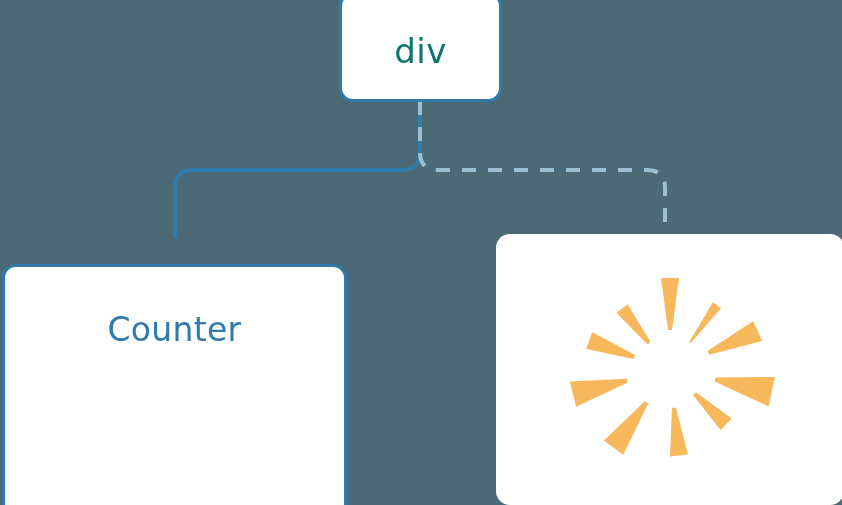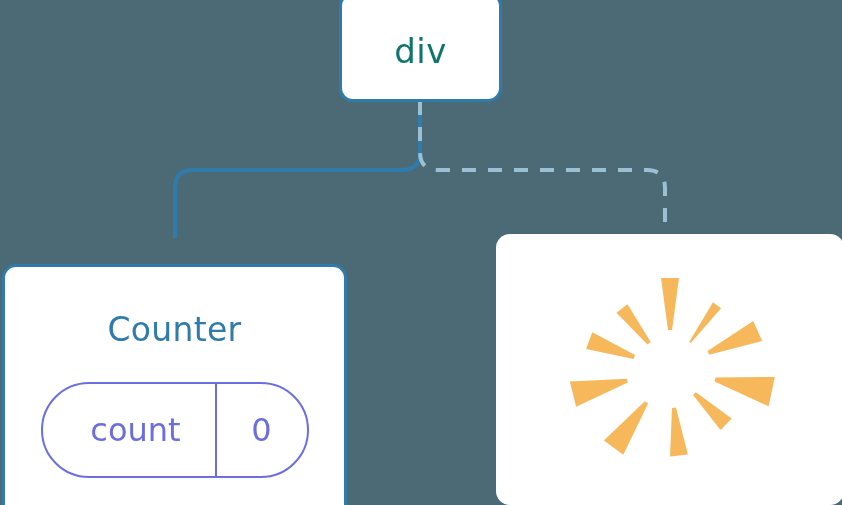--- a/index.html
+++ b/index.html
@@ -135,24 +135,20 @@
     <path id="edge-dashed" d="M 420 101 L 420 152 Q 420 170 438 170 L 647 170 Q 665 170 665 188 L 665 238" fill="none" stroke="#9bc0d4" stroke-width="4" stroke-linecap="butt" stroke-dasharray="14 12"></path>
   </svg>
 
   <div class="node node-bordered" id="node-div" style="border-color: rgb(47, 124, 172);">
     <span class="node-title" style="color: #0f766e;">div</span>
   </div>
 
   <div class="node node-bordered" id="node-counter" style="border-color: rgb(47, 124, 172);">
     <span class="node-title" style="color: rgb(47, 124, 172);">Counter</span>
 
-    <div class="prop-pill" style="border-color: rgb(106, 110, 224);">
-      <span class="prop-key" style="color: rgb(106, 110, 224);">count</span>
-      <span class="prop-value" style="color: rgb(106, 110, 224); border-left-color: rgb(106, 110, 224);">0</span>
-    </div>
   </div>
 
   <div class="node node-plain" id="node-spinner">
     <svg id="starburst" viewBox="-130 -130 260 260" width="260" height="260" xmlns="http://www.w3.org/2000/svg">
         <polygon points="9.00,-92.00 -9.00,-92.00 -2.00,-40.00 2.00,-40.00" fill="#f7b85c"></polygon>
         <polygon points="51.07,-61.78 42.98,-67.66 19.18,-28.09 20.79,-26.92" fill="#f7b85c"></polygon>
         <polygon points="92.17,-29.00 83.23,-49.10 37.56,-18.91 39.18,-15.26" fill="#f7b85c"></polygon>
         <polygon points="98.61,36.30 104.85,6.95 45.41,7.61 44.58,11.52" fill="#f7b85c"></polygon>
         <polygon points="50.55,59.94 61.67,48.43 25.85,22.18 23.07,25.06" fill="#f7b85c"></polygon>
         <polygon points="0.04,86.47 17.94,84.59 5.96,37.58 1.98,38.00" fill="#f7b85c"></polygon>

